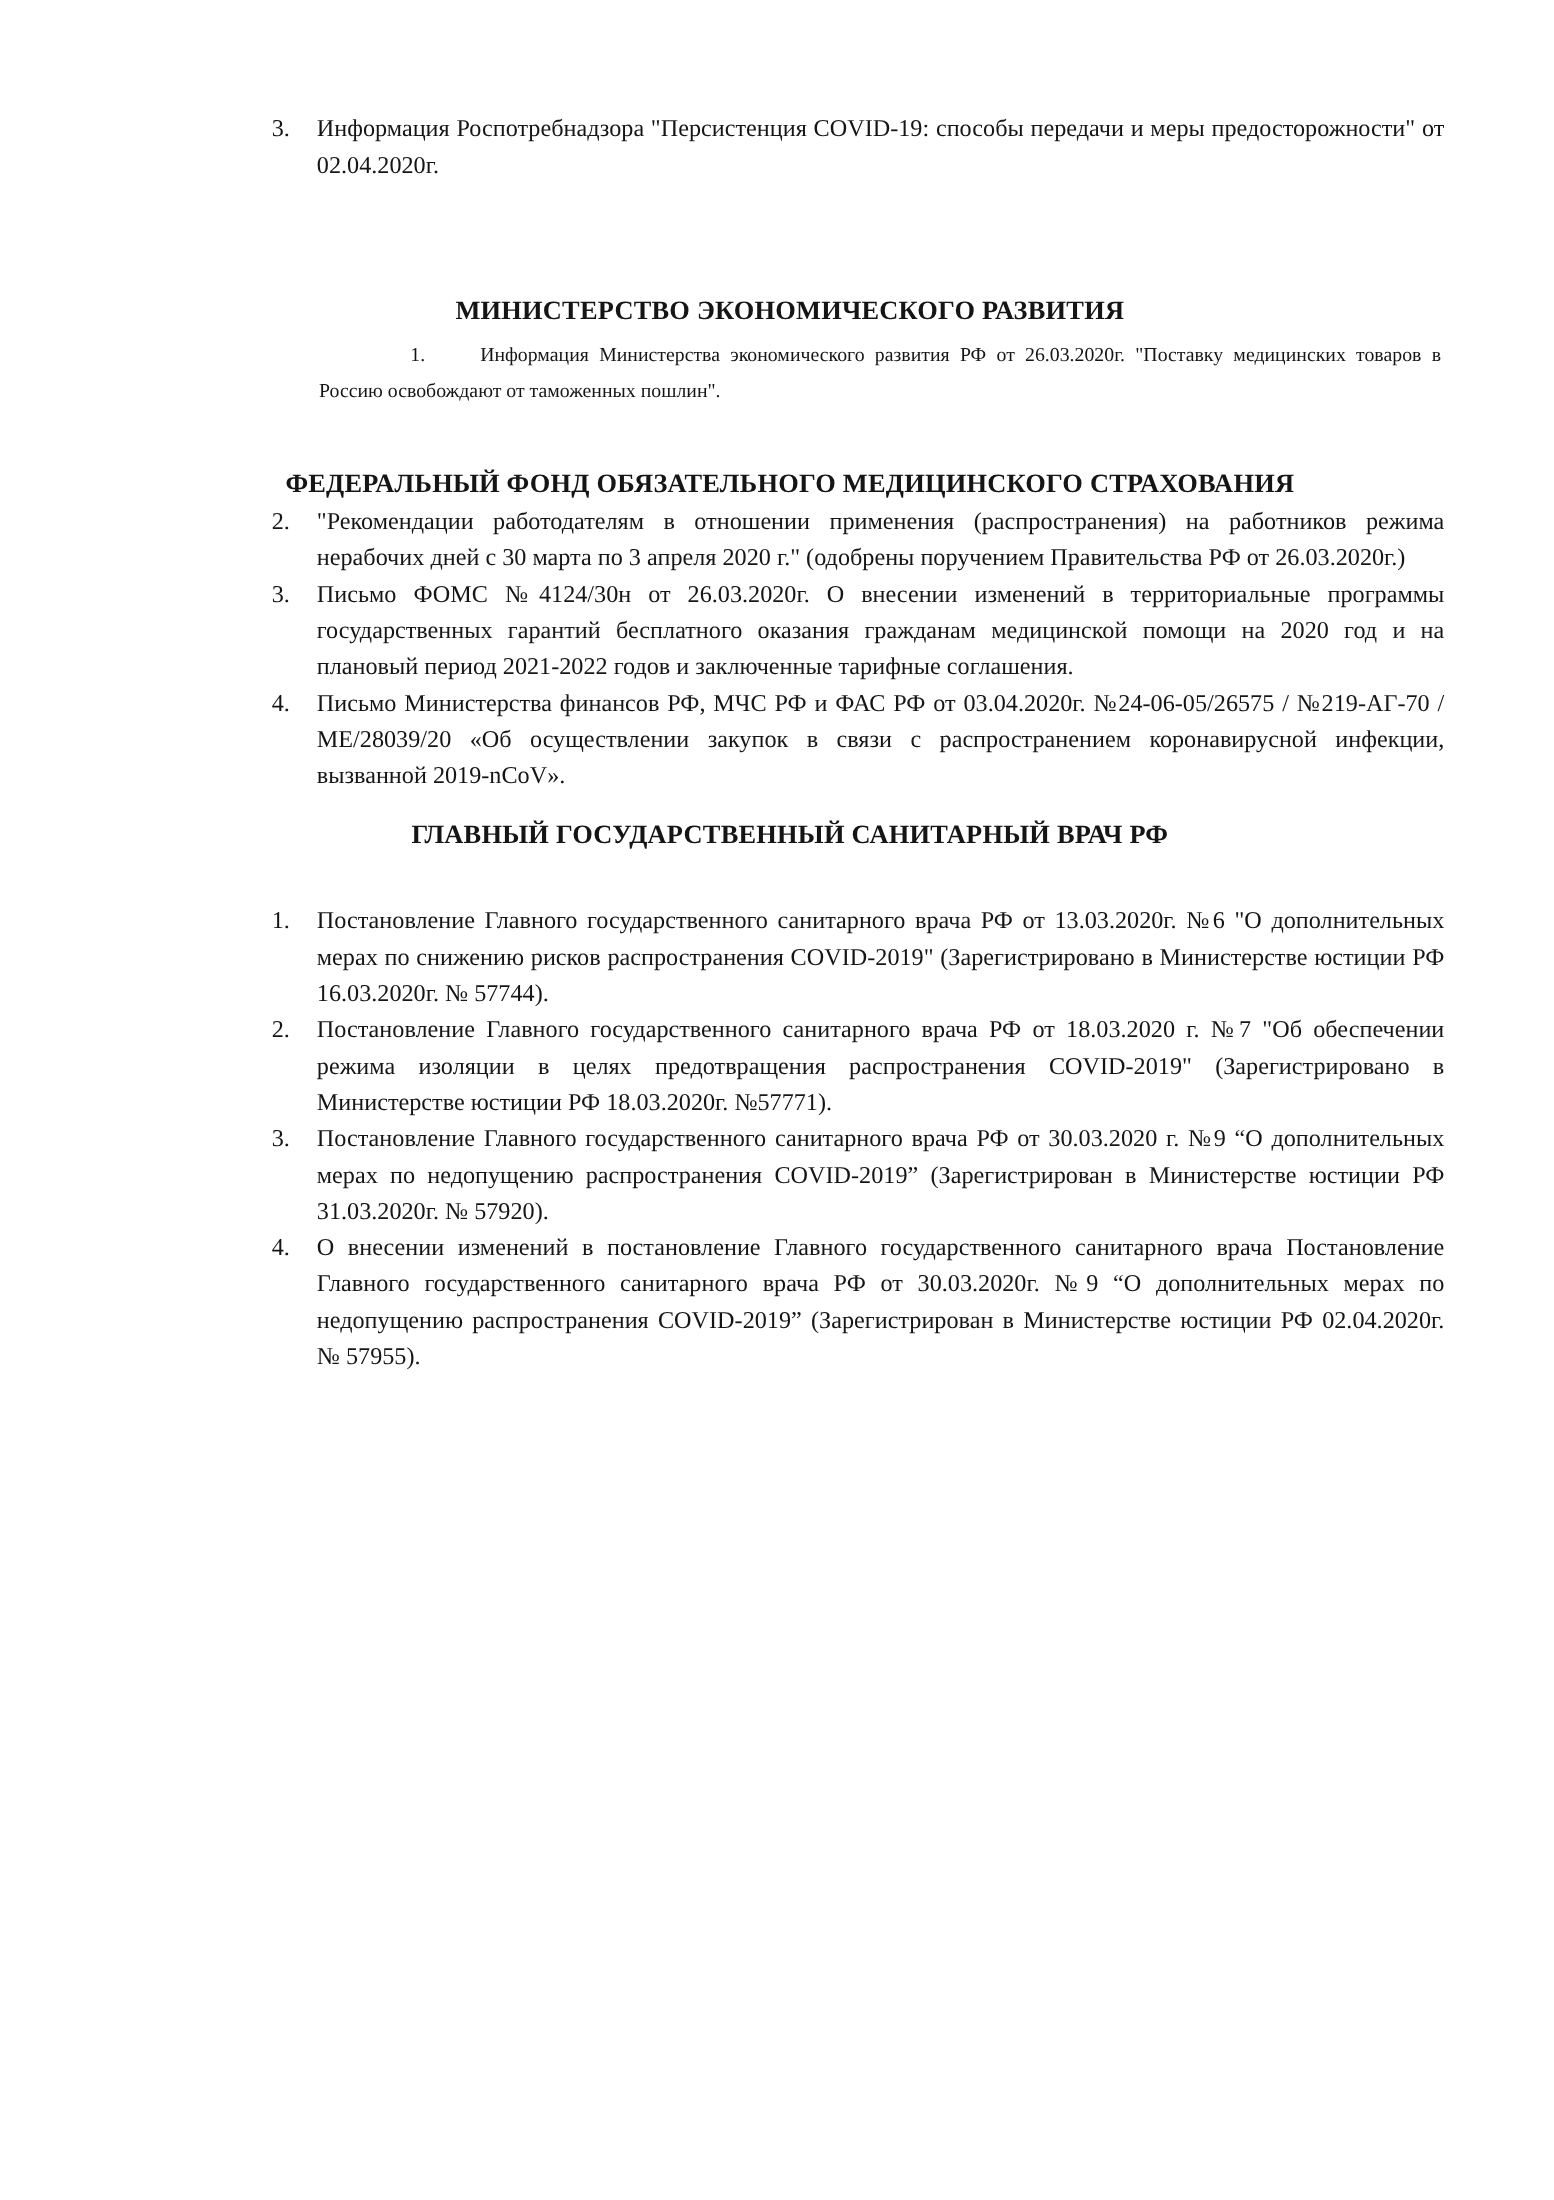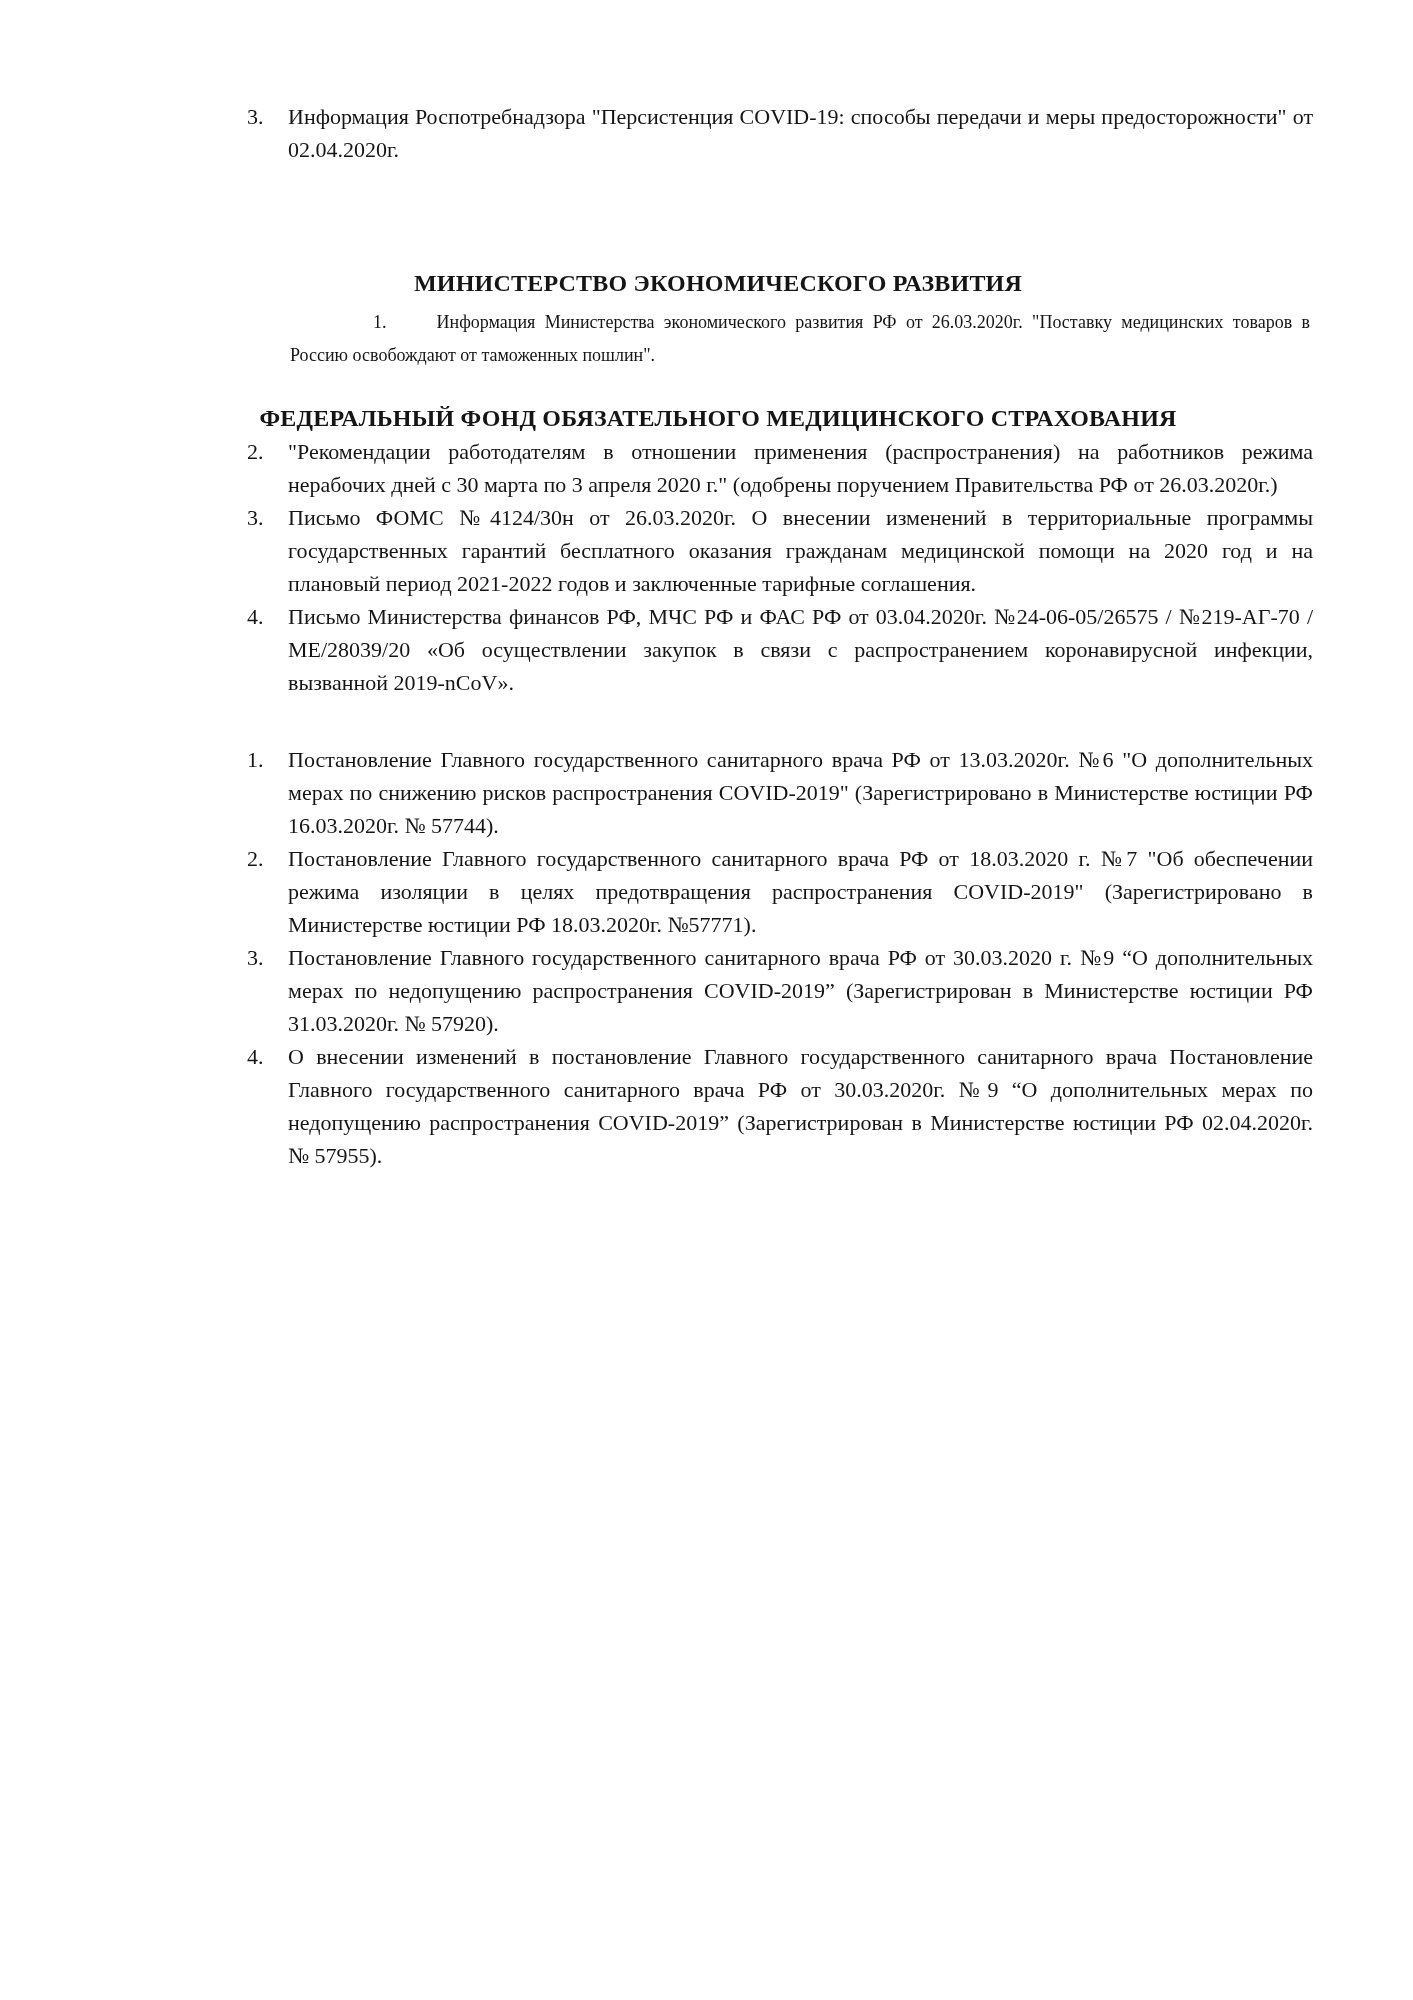--- a/index.html
+++ b/index.html
@@ -52,21 +52,21 @@
     margin: 6px 3px 0 167px;
     font-size: 18px;
     line-height: 33px;
     text-align: justify;
     text-indent: 83px;
   }
   #minek-para .tab {
     display: inline-block;
     width: 50px;
   }
-  #foms-heading { margin-top: 30px; }
+  #foms-heading { margin-top: 52px; }
   #foms-list { margin-top: 0; }
   #sanvrach-heading { margin-top: 22px; }
   #sanvrach-list { margin-top: 44px; }
   .footer-heading {
     margin-top: 55px;
     font-size: 24px;
     line-height: 38px;
     font-weight: bold;
     text-align: center;
     letter-spacing: 0.2px;
@@ -100,20 +100,21 @@
           <span>Письмо ФОМС №4124/30н от 26.03.2020г. О внесении изменений в территориальные программы государственных гарантий бесплатного оказания гражданам медицинской помощи на 2020 год и на плановый период 2021-2022 годов и заключенные тарифные соглашения.</span>
         </div>
         <div class="li">
           <span class="num">4.</span>
           <span>Письмо Министерства финансов РФ, МЧС РФ и ФАС РФ от 03.04.2020г. №24-06-05/26575 / №219-АГ-70 / МЕ/28039/20 «Об осуществлении закупок в связи с распространением коронавирусной инфекции, вызванной 2019-nCoV».</span>
         </div>
       </div>
     </section>
 
     <section>
+      <h2 class="sec-heading" id="sanvrach-heading">ГЛАВНЫЙ ГОСУДАРСТВЕННЫЙ САНИТАРНЫЙ ВРАЧ РФ</h2>
       <div id="sanvrach-list">
         <div class="li">
           <span class="num">1.</span>
           <span>Постановление Главного государственного санитарного врача РФ от 13.03.2020г. №6 "О дополнительных мерах по снижению рисков распространения COVID-2019" (Зарегистрировано в Министерстве юстиции РФ 16.03.2020г. № 57744).</span>
         </div>
         <div class="li">
           <span class="num">2.</span>
           <span>Постановление Главного государственного санитарного врача РФ от 18.03.2020 г. №7 "Об обеспечении режима изоляции в целях предотвращения распространения COVID-2019" (Зарегистрировано в Министерстве юстиции РФ 18.03.2020г. №57771).</span>
         </div>
         <div class="li">

